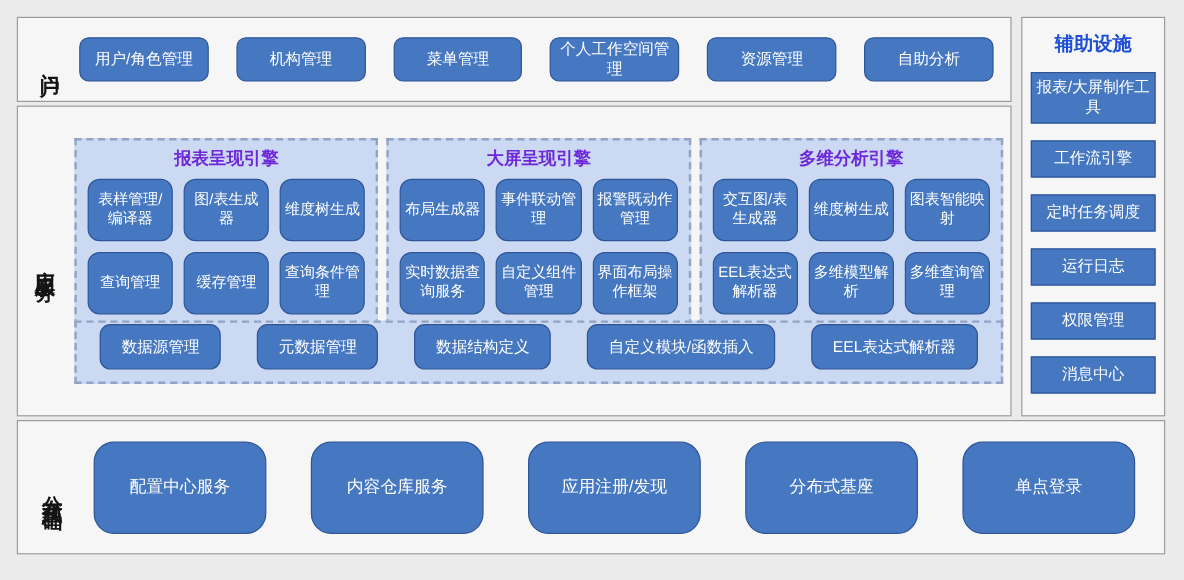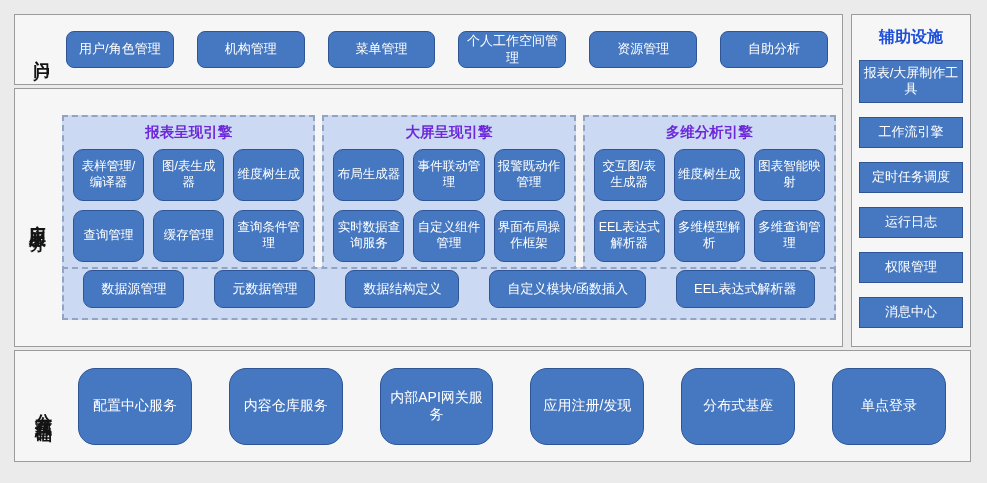--- a/index.html
+++ b/index.html
@@ -121,20 +121,19 @@
         <div class="btn">消息中心</div>
       </div>
   </section>
 
   <section class="sec sec-dist">
     <div class="v-label">分布式基础</div>
     <div class="dist-row">
 
     <div class="btn">配置中心服务</div>
         <div class="btn">内容仓库服务</div>
-        <div class="btn">内部API网关服务</div>
         <div class="btn">应用注册/发现</div>
         <div class="btn">分布式基座</div>
         <div class="btn">单点登录</div>
       </div>
   </section>
 
 </div>
 
 </body></html>

